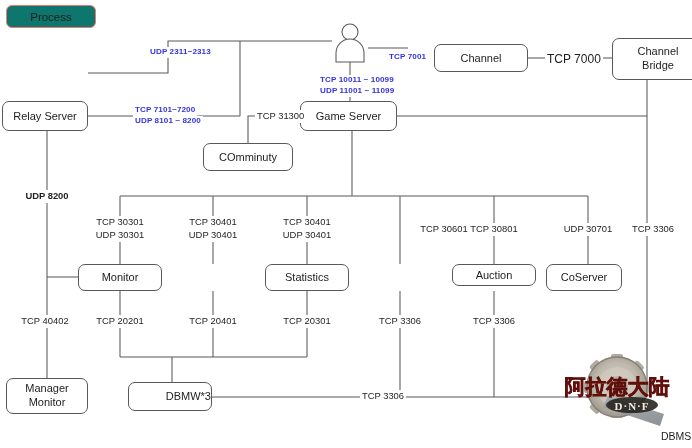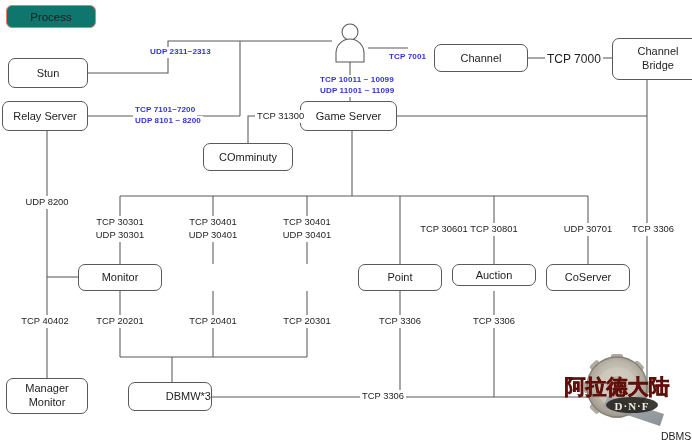--- a/index.html
+++ b/index.html
@@ -113,23 +113,20 @@
     <span>Process</span>
   </div>
 
   <div class="person" style="left:332px;top:22px;width:36px;height:42px;">
     <svg width="36" height="42" viewBox="0 0 36 42" xmlns="http://www.w3.org/2000/svg">
       <circle cx="18" cy="10" r="8" fill="#ffffff" stroke="#59595c" stroke-width="1.05"></circle>
       <path d="M4,40 L4,31 A14,14 0 0 1 32,31 L32,40 Z" fill="#ffffff" stroke="#59595c" stroke-width="1.05"></path>
     </svg>
   </div>
 
-  <div class="node" style="left:8px;top:58px;width:80px;height:30px;">
-    <span>Stun</span>
-  </div>
 
   <div class="node" style="left:2px;top:101px;width:86px;height:30px;">
     <span>Relay Server</span>
   </div>
 
   <div class="node" style="left:203px;top:143px;width:90px;height:28px;">
     <span>COmminuty</span>
   </div>
 
   <div class="node" style="left:300px;top:101px;width:97px;height:30px;">
@@ -143,30 +140,30 @@
   <div class="node two-line" style="left:612px;top:38px;width:92px;height:42px;">
     <span>Channel</span>
     <span>Bridge</span>
   </div>
 
   <div class="node" style="left:78px;top:264px;width:84px;height:27px;">
     <span>Monitor</span>
   </div>
 
 
-
-  <div class="node" style="left:358px;top:264px;width:84px;height:27px;">
-    <span>Point</span>
-  </div>
+  <div class="node" style="left:265px;top:264px;width:84px;height:27px;">
+    <span>Statistics</span>
+  </div>
+
 
   <div class="node" style="left:452px;top:264px;width:84px;height:22px;">
     <span>Auction</span>
   </div>
 
-  <div class="node" style="left:546px;top:264px;width:84px;height:27px;">
+  <div class="node" style="left:546px;top:264px;width:76px;height:27px;">
     <span>CoServer</span>
   </div>
 
   <div class="node two-line" style="left:6px;top:378px;width:82px;height:36px;">
     <span>Manager</span>
     <span>Monitor</span>
   </div>
 
   <div class="node" style="left:128px;top:382px;width:84px;height:29px;justify-content:flex-end;">
     <span>DBMW*3</span>
@@ -179,21 +176,21 @@
 
   <div class="lbl blue" style="left:387px;top:52px;">TCP 7001</div>
 
   <div class="lbl blue" style="left:318px;top:75px;">TCP 10011 ~ 10099</div>
   <div class="lbl blue" style="left:318px;top:86px;">UDP 11001 ~ 11099</div>
 
   <div class="lbl" style="left:255px;top:110px;">TCP 31300</div>
 
   <div class="lbl" style="left:545px;top:51px;font-size:12px;">TCP 7000</div>
 
-  <div class="lbl c" style="left:47px;top:196px;">UDP 8200</div>
+  <div class="lbl c" style="left:47px;top:190px;font-weight:bold;">UDP 8200</div>
 
   <div class="lbl c" style="left:120px;top:216px;">TCP 30301</div>
   <div class="lbl c" style="left:120px;top:229px;">UDP 30301</div>
 
   <div class="lbl c" style="left:213px;top:216px;">TCP 30401</div>
   <div class="lbl c" style="left:213px;top:229px;">UDP 30401</div>
 
   <div class="lbl c" style="left:307px;top:216px;">TCP 30401</div>
   <div class="lbl c" style="left:307px;top:229px;">UDP 30401</div>
 

